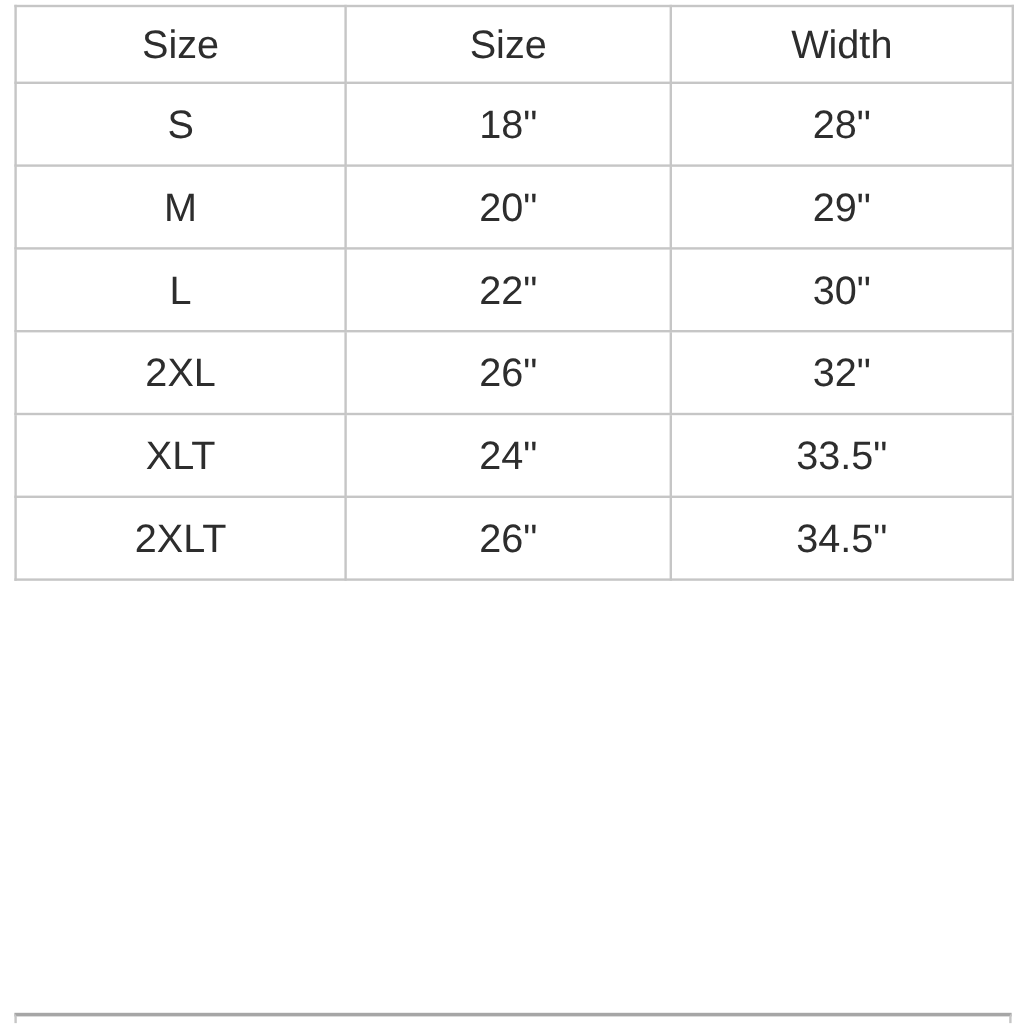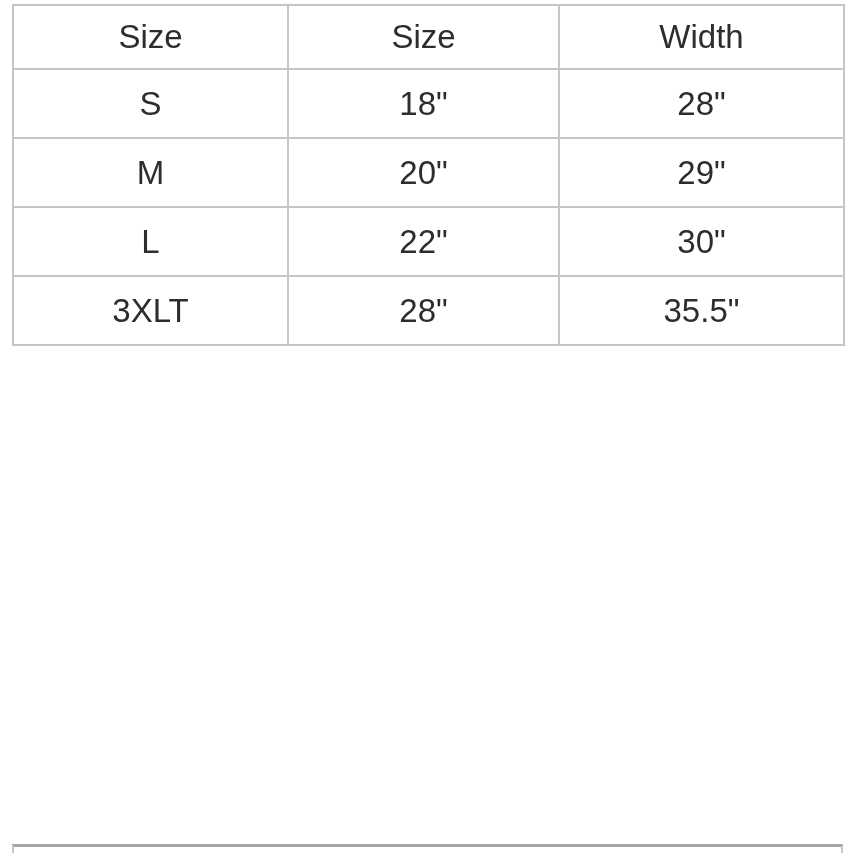--- a/index.html
+++ b/index.html
@@ -79,20 +79,30 @@
           <td>M</td>
           <td>20"</td>
           <td>29"</td>
         </tr>
         <tr>
           <td>L</td>
           <td>22"</td>
           <td>30"</td>
         </tr>
         <tr>
-          <td>3XLT</td>
-          <td>28"</td>
-          <td>35.5"</td>
+          <td>2XL</td>
+          <td>26"</td>
+          <td>32"</td>
+        </tr>
+        <tr>
+          <td>XLT</td>
+          <td>24"</td>
+          <td>33.5"</td>
+        </tr>
+        <tr>
+          <td>2XLT</td>
+          <td>26"</td>
+          <td>34.5"</td>
         </tr>
       </tbody>
   </table>
   <div class="next-table-sliver"></div>
 </div>
 
 </body></html>

